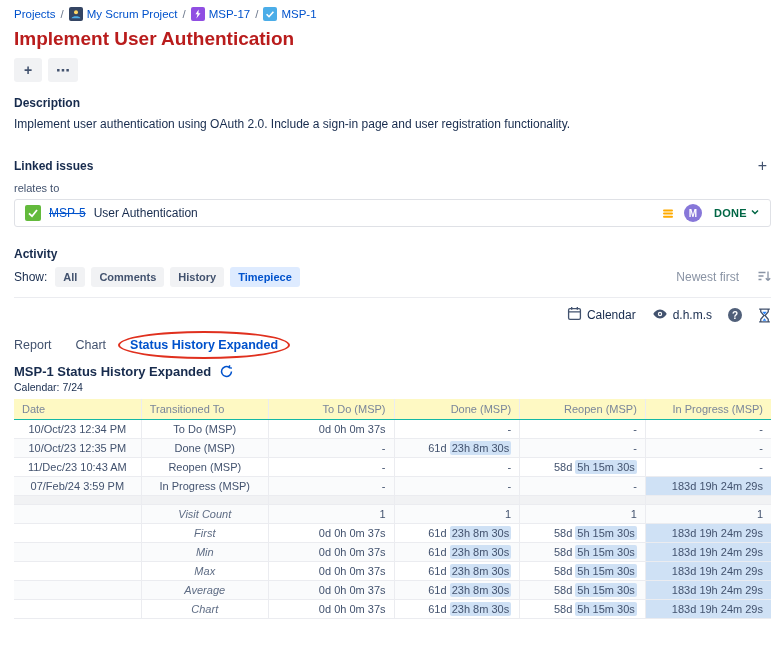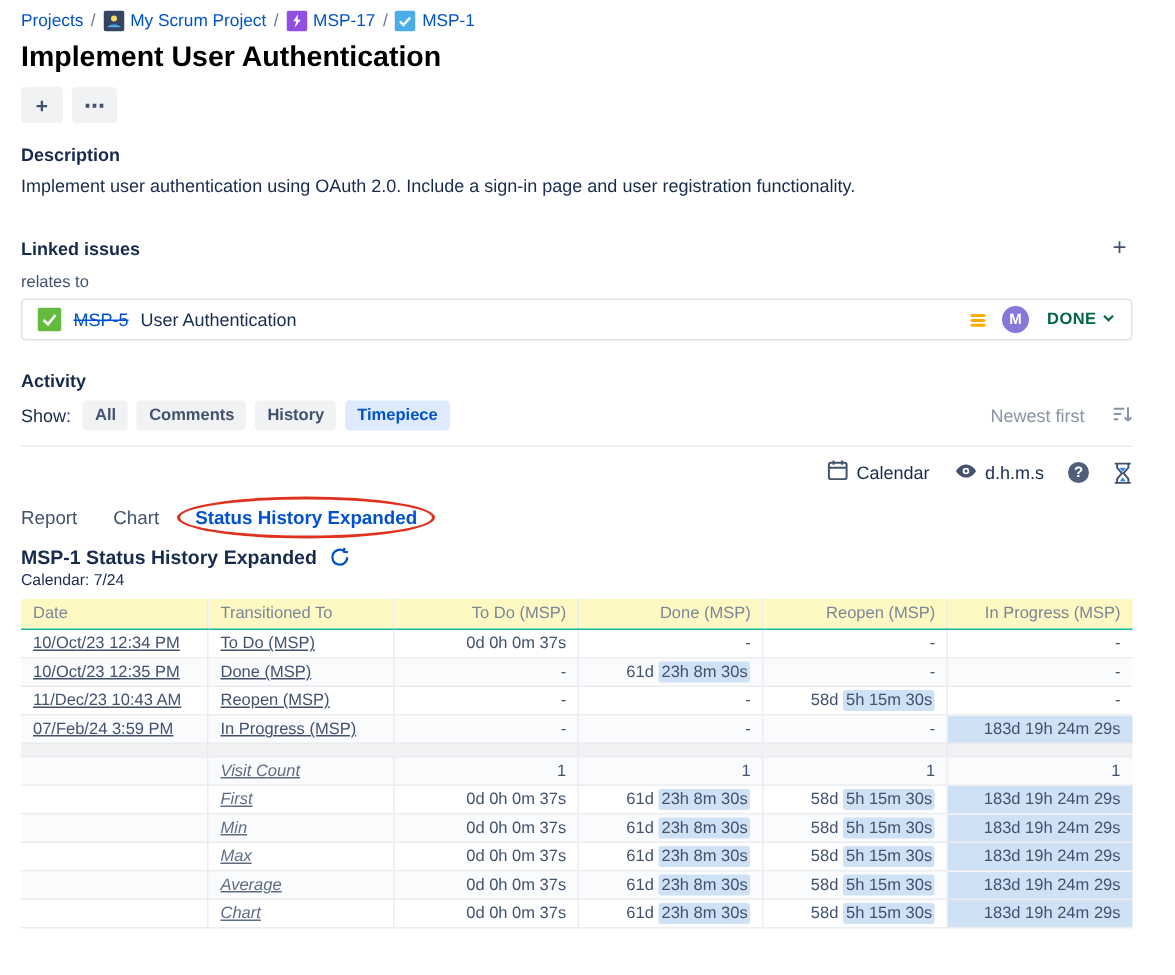--- a/index.html
+++ b/index.html
@@ -3,30 +3,30 @@
 <meta charset="utf-8">
 <style>
   * { box-sizing: border-box; }
   html, body { margin: 0; padding: 0; }
   body {
     width: 783px; height: 650px; overflow: hidden; background: #fff;
     font-family: "Liberation Sans", "DejaVu Sans", sans-serif;
     color: var(--text, #172b4d);
   }
   button { font-family: inherit; }
-  .page { padding: 6px 28px 0 14px; }
+  .page { padding: 6px 12px 0 14px; }
 
   
   .breadcrumb { display: flex; align-items: center; gap: 5px; font-size: 11.5px; height: 16px; }
   .breadcrumb a { color: var(--link, #0052cc); text-decoration: none; cursor: pointer; }
   .breadcrumb .sep { color: #6b778c; }
   .crumb { display: inline-flex; align-items: center; gap: 4px; }
   .bc-icon svg { display: block; }
 
-  h1.page-title { font-size: 19px; font-weight: 700; margin: 6px 0 8px; color: #000000; }
+  h1.page-title { font-size: 19px; font-weight: 700; margin: 6px 0 8px; color: #b91c1c; }
 
   .header-actions { display: flex; gap: 6px; }
   .hbtn { height: 24px; min-width: 28px; border: none; border-radius: 3px; background: #f1f2f4;
           color: #42526e; font-size: 14px; font-weight: 700; cursor: pointer;
           display: inline-flex; align-items: center; justify-content: center; padding: 0 8px; }
 
   .sec-heading { font-size: 12px; font-weight: 700; margin: 0; color: #172b4d; }
   .section-desc { margin-top: 14px; }
   .desc-text { margin: 6px 0 0; font-size: 12px; line-height: 1.35; color: #172b4d; }
 
@@ -78,21 +78,21 @@
   table.status-table { width: 100%; border-collapse: collapse; margin-top: 6px; font-size: 11px;
                        color: #42526e; table-layout: fixed; }
   .status-table th { font-weight: 400; color: #7a869a; text-align: right; padding: 4px 8px;
                      border-bottom: 1px solid #14b8a6; border-right: 1px solid #ebecf0;
                      background: #fef9c3; white-space: nowrap; overflow: hidden; }
   .status-table th.left { text-align: left; }
   .status-table th:last-child { border-right: none; }
   .status-table td { padding: 2px 8px; line-height: 14px; border-bottom: 1px solid #ebecf0;
                      border-right: 1px solid #ebecf0; text-align: right; white-space: nowrap; overflow: hidden; }
   .status-table td:last-child { border-right: none; }
-  .status-table td.date, .status-table td.trans { text-align: left; text-decoration: underline; }
+  .status-table td.date, .status-table td.trans { text-align: center; }
   .status-table tbody tr:nth-child(even) td { background: #fafbfc; }
   .stat-label { font-style: italic; color: #5e6c84; }
   .hl { background: var(--highlight, #cfe1f5); padding: 1px 2px; border-radius: 2px; }
   .hl:empty { display: none; }
   .status-table td.full-hl { background: var(--highlight, #cfe1f5) !important; }
   .empty-row td { background: #f1f2f4 !important; height: 9px; padding: 2px; }
 </style>
 </head>
 <body>
 

